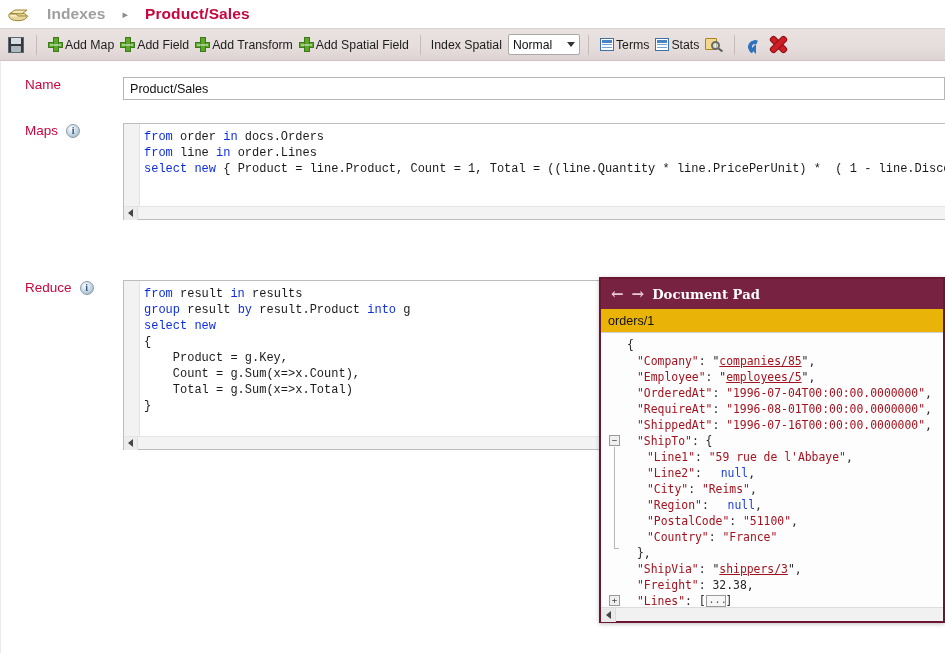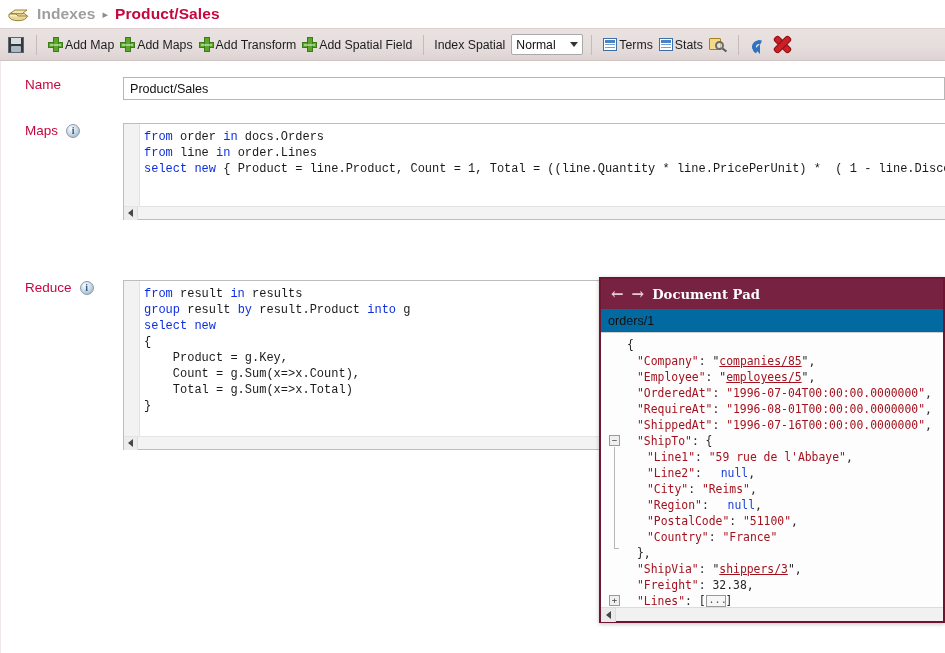--- a/index.html
+++ b/index.html
@@ -11,21 +11,21 @@
     overflow: hidden;
   }
   #app { position: relative; width: 945px; height: 653px; background: #fff; }
 
   
   .breadcrumb-bar {
     height: 28px;
     display: flex;
     align-items: center;
     padding-left: 8px;
-    gap: 7px;
+    gap: 17px;
     background: #ffffff;
   }
   .bc-icon { width: 22px; height: 18px; position: relative; flex: none; }
   .bc-text { font-size: 15.5px; color: #9e9e9e; font-weight: 600; letter-spacing: .1px; }
   .bc-sep { font-size: 11px; color: #8c8c8c; }
   .bc-current { font-size: 15.5px; color: #c6073f; font-weight: 600; letter-spacing: .1px; }
 
   
   .toolbar {
     height: 33px;
@@ -161,21 +161,21 @@
     font-size: 13.2px; font-weight: bold;
     font-family: "DejaVu Serif", serif;
     flex: none;
   }
   .dp-nav { color: #e7c9d4; font-size: 15px; cursor: pointer; line-height: 1; }
   .dp-id {
     height: 24px; flex: none;
     border-bottom: 1px solid #cfcfcf;
     display: flex; align-items: center;
     padding: 0 7px; font-size: 12.6px; color: #111;
-    background: #0369a1;
+    background: #eab308;
   }
   .dp-body {
     flex: 1; overflow: hidden; position: relative;
     background: #fdfdfd;
     padding: 4px 0 0 0;
   }
   .json {
     font-family: "DejaVu Sans Mono", monospace;
     font-size: 11.4px; line-height: 16px;
     white-space: pre; color: #222; padding-left: 4px;
@@ -249,21 +249,21 @@
           <i class="gl"></i>
         </span>
       <span>Add Map</span>
     </div>
     <div class="tb-btn">
       <span class="ico-plus">
           <i class="h"></i>
           <i class="v"></i>
           <i class="gl"></i>
         </span>
-      <span>Add Maps</span>
+      <span>Add Field</span>
     </div>
     <div class="tb-btn">
       <span class="ico-plus">
           <i class="h"></i>
           <i class="v"></i>
           <i class="gl"></i>
         </span>
       <span>Add Transform</span>
     </div>
     <div class="tb-btn">

